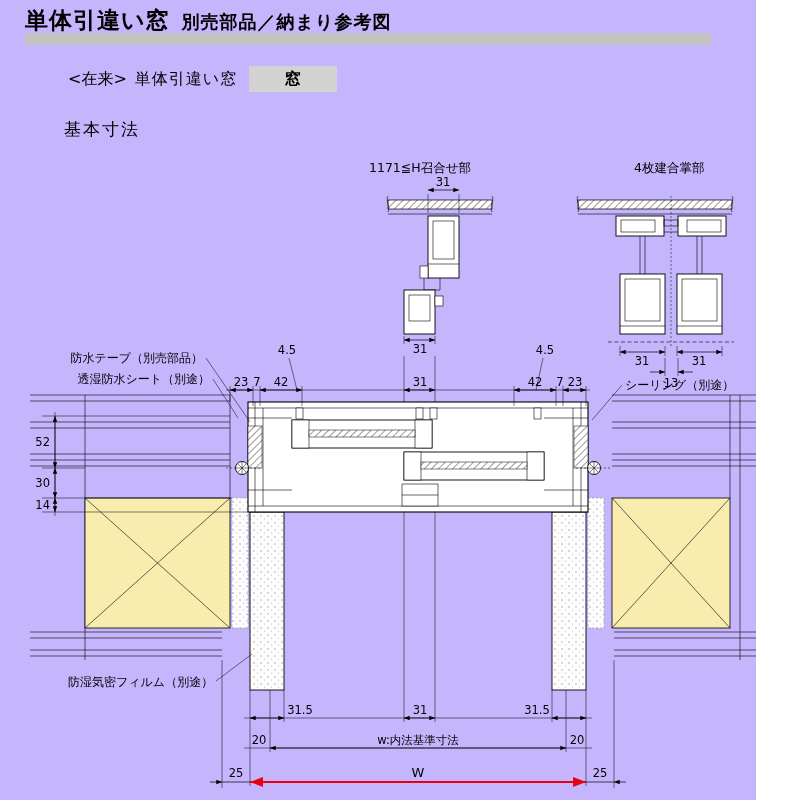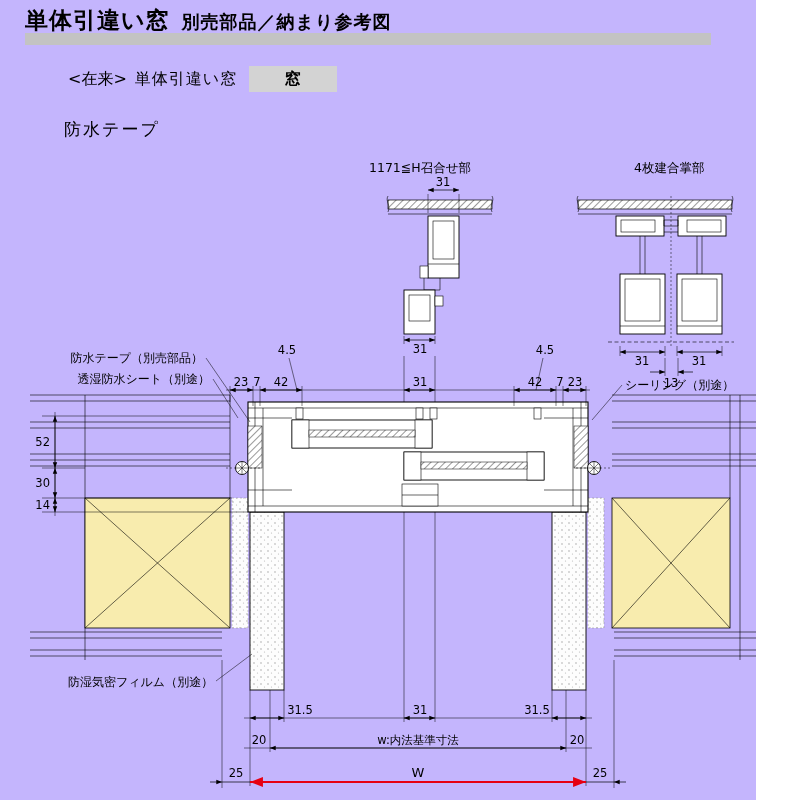--- a/index.html
+++ b/index.html
@@ -37,21 +37,21 @@
     <span class="title-sub">別売部品／納まり参考図</span>
   </div>
   <div class="title-rule"></div>
 
   <div class="subrow">
     <span>&lt;在来&gt;</span>
     <span class="sub-label">単体引違い窓</span>
     <span class="sub-tag">窓</span>
   </div>
 
-  <div class="section-label">防水テープ</div>
+  <div class="section-label">基本寸法</div>
 
   <svg class="drawing" width="800" height="650" viewBox="0 0 800 650">
     <defs>
       <pattern id="hatch" width="5" height="5" patternUnits="userSpaceOnUse" patternTransform="rotate(45)">
         <rect width="5" height="5" fill="#fff"></rect>
         <line x1="0" y1="0" x2="0" y2="5" stroke="#444" stroke-width="1.1"></line>
       </pattern>
       <pattern id="speck" width="7" height="7" patternUnits="userSpaceOnUse">
         <rect width="7" height="7" fill="#fdfdfd"></rect>
         <circle cx="2" cy="2" r="0.7" fill="#9a9a9a"></circle>

